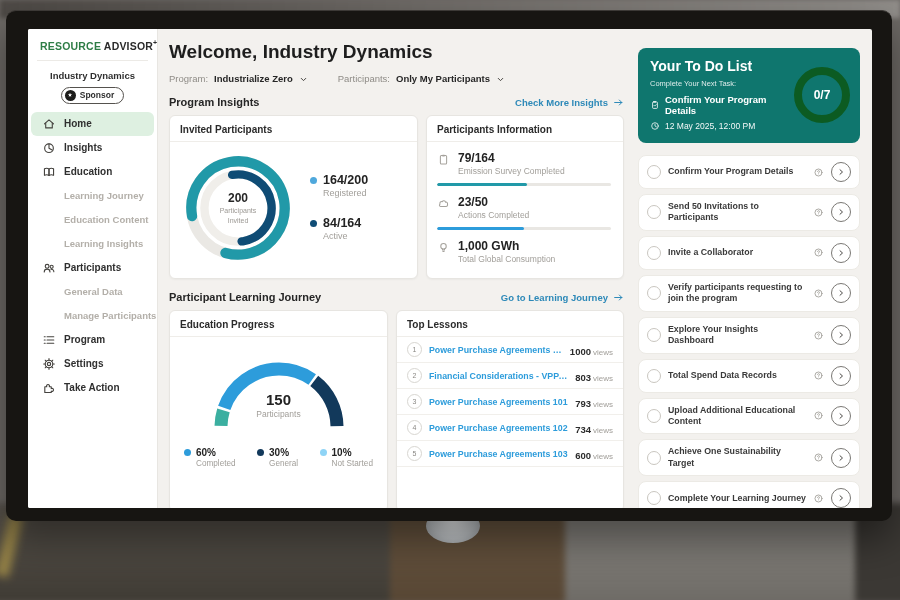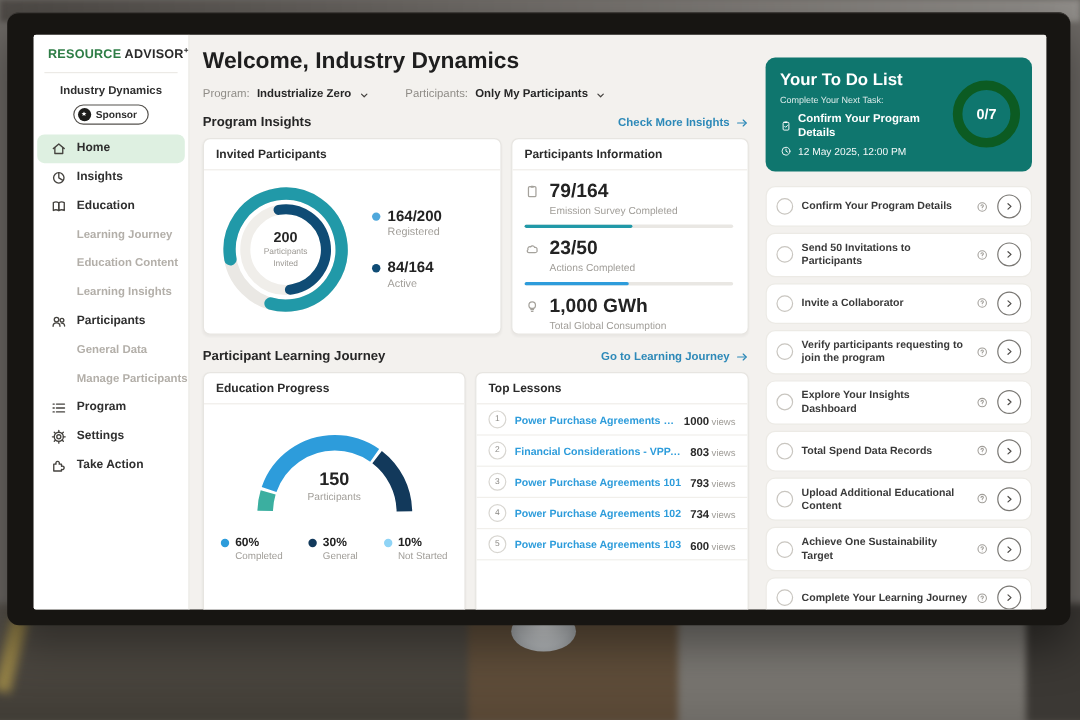--- a/index.html
+++ b/index.html
@@ -68,21 +68,21 @@
   .donut-label{font-size:7px;color:#9C9994;width:52px;line-height:1.3;margin-top:1px}
   .legend{display:flex;flex-direction:column;gap:18px;margin-left:16px}
   .legend-item{display:flex;gap:6px;align-items:flex-start}
   .legend-dot{width:7px;height:7px;border-radius:50%;margin-top:4px;flex:none}
   .legend-value{font-size:12.5px;font-weight:800;color:#232323}
   .legend-label{font-size:9px;color:#A19E99;margin-top:1px}
   
   .card-info{flex:1;height:162px}
   .info-row{display:flex;gap:8px;padding:9px 12px 0 10px}
   .info-icon{width:13px;height:13px;color:#A5A29C;margin-top:2px;flex:none;display:flex}
-  .info-value{font-size:16px;font-weight:800;color:#232323}
+  .info-value{font-size:12px;font-weight:800;color:#232323}
   .info-label{font-size:8.5px;color:#A19E99;margin-top:1px}
   .bar{height:3px;background:#E9E7E3;border-radius:2px;margin:7px 12px 0 10px;overflow:hidden}
   .bar-fill{height:100%;border-radius:2px}
   
   .card-edu{width:217px;height:200px;flex:none}
   .gauge-wrap{position:relative;width:150px;height:84px;margin:14px auto 0}
   .gauge-wrap svg{width:150px;height:84px;display:block}
   .gauge-center{position:absolute;left:0;right:0;top:40px;text-align:center}
   .gauge-value{font-size:15px;font-weight:800;color:#232323}
   .gauge-label{font-size:8.5px;color:#A19E99;margin-top:1px}

